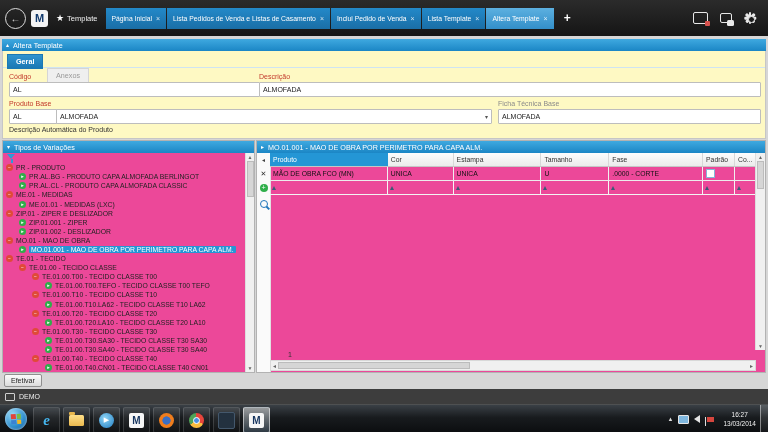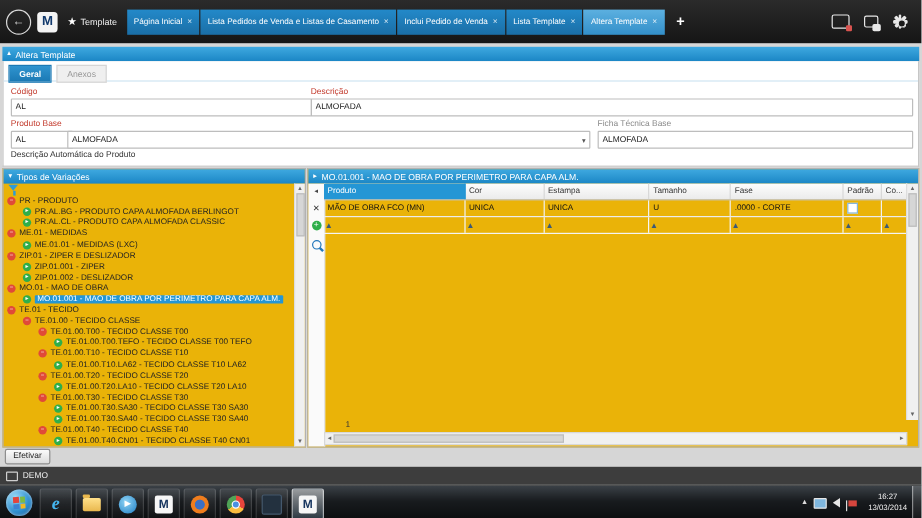--- a/index.html
+++ b/index.html
@@ -23,33 +23,33 @@
   .bub2{position:absolute;right:-1px;bottom:-1px;width:7px;height:6px;background:#e8e8e8;border-radius:1.5px}
   .gear{width:14px;height:14px}
   .gbar{position:absolute;left:5.8px;top:1px;width:2.6px;height:12px;background:#e8e8e8;border-radius:1px}
   .b45{transform:rotate(45deg)}.b90{transform:rotate(90deg)}.b135{transform:rotate(135deg)}
   .ghole{position:absolute;left:4.6px;top:4.6px;width:5px;height:5px;background:#1b1b1b;border-radius:50%;z-index:2;border:1px solid #e8e8e8}
   
   .bluebar{background:linear-gradient(#3fa9e0,#1b86c5);color:#fff;display:flex;align-items:center;gap:4px;padding:0 4px;font-size:7.2px}
   #paneltitle{position:absolute;top:39px;left:2px;right:2px;height:12px}
   .ph-arrow{font-size:6px;line-height:1}
   
-  #formcard{position:absolute;top:51px;left:2px;right:2px;height:87px;background:#ffffff;border:1px solid #c6c6c6;border-top:none}
+  #formcard{position:absolute;top:51px;left:2px;right:2px;height:87px;background:#fef9c3;border:1px solid #c6c6c6;border-top:none}
   .gtab{position:absolute;height:13px;display:flex;align-items:center;padding:0 8px;font-size:7.2px;border:1px solid #d5d5d5;background:#efefef;color:#999}
   .gtab.on{background:linear-gradient(#2f94cf,#1b79b4);color:#fff;border-color:#1b79b4;font-weight:bold}
   #tab-geral{left:4px;top:3px}
-  #tab-anexos{left:44px;top:3px}
+  #tab-anexos{left:44px;top:17px}
   #tabline{position:absolute;left:0;right:0;top:16px;height:1px;background:#cfe4f2}
   .flabel{position:absolute;font-size:7px;white-space:nowrap}
   .red{color:#c2392b}.gray{color:#8a8a8a}.dark{color:#333}
   .fin{position:absolute;height:13px;border:1px solid #bdbdbd;background:#fff;font-family:Liberation Sans, sans-serif;font-size:7px;color:#222;padding:0 3px;border-radius:1px}
   .combo{position:absolute;height:13px;border:1px solid #bdbdbd;background:#fff;font-size:7px;color:#222;display:flex;align-items:center;padding:0 3px;border-radius:1px}
   .combo .dd{margin-left:auto;font-size:6px;color:#555}
   
-  .pane{position:absolute;top:140px;background:#eab308;border:1px solid #b2b2b2}
+  .pane{position:absolute;top:140px;background:#ec4899;border:1px solid #b2b2b2}
   #leftpane{left:2px;width:251px;height:231px}
   #rightpane{left:256px;right:2px;height:231px}
   .phdr{height:12px}
   
   #treewrap{position:absolute;top:12px;left:0;right:8px;bottom:0;overflow:hidden;padding-top:1px}
   .trow{height:9.1px;display:flex;align-items:center;font-size:6.8px;color:#222;white-space:nowrap}
   .tico{width:7px;height:7px;border-radius:50%;margin-right:3px;flex:none;display:flex;align-items:center;justify-content:center;color:#fff;font-size:5px;line-height:1}
   .tg{background:#e04a38}
   .tl{background:#2fae4a}
   .trow.sel .tlbl{background:#2496d5;color:#fff;padding:0 2px;border-radius:1px}

